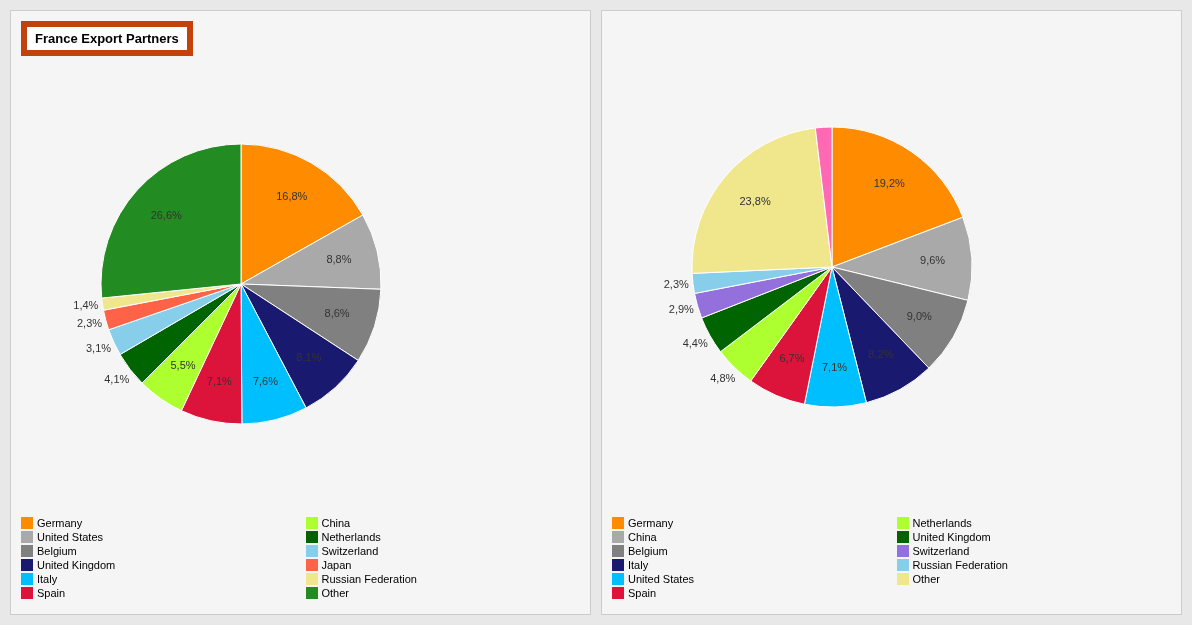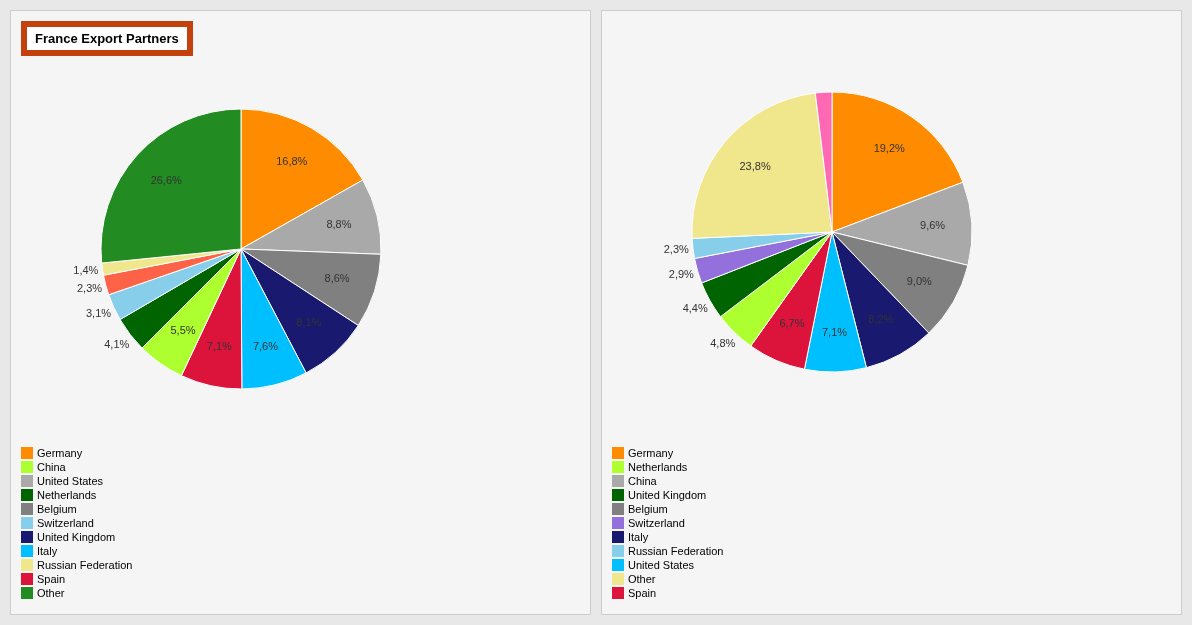--- a/index.html
+++ b/index.html
@@ -37,21 +37,21 @@
     }
     .chart-area {
       flex: 1;
       display: flex;
       justify-content: flex-start;
       align-items: center;
       position: relative;
     }
     .legend-area {
       display: grid;
-      grid-template-columns: 1fr;
+      grid-template-columns: 1fr 1fr;
       gap: 2px 10px;
       padding: 5px 0;
       font-size: 11px;
     }
     .legend-item {
       display: flex;
       align-items: center;
       gap: 4px;
       white-space: nowrap;
     }
@@ -124,20 +124,24 @@
         </div>
         <div class="legend-item">
           <div class="legend-color" style="background: rgb(135, 206, 235);"></div>
           <span>Switzerland</span>
         </div>
         <div class="legend-item">
           <div class="legend-color" style="background: rgb(25, 25, 112);"></div>
           <span>United Kingdom</span>
         </div>
         <div class="legend-item">
+          <div class="legend-color" style="background: rgb(255, 99, 71);"></div>
+          <span>Japan</span>
+        </div>
+        <div class="legend-item">
           <div class="legend-color" style="background: rgb(0, 191, 255);"></div>
           <span>Italy</span>
         </div>
         <div class="legend-item">
           <div class="legend-color" style="background: rgb(240, 230, 140);"></div>
           <span>Russian Federation</span>
         </div>
         <div class="legend-item">
           <div class="legend-color" style="background: rgb(220, 20, 60);"></div>
           <span>Spain</span>

